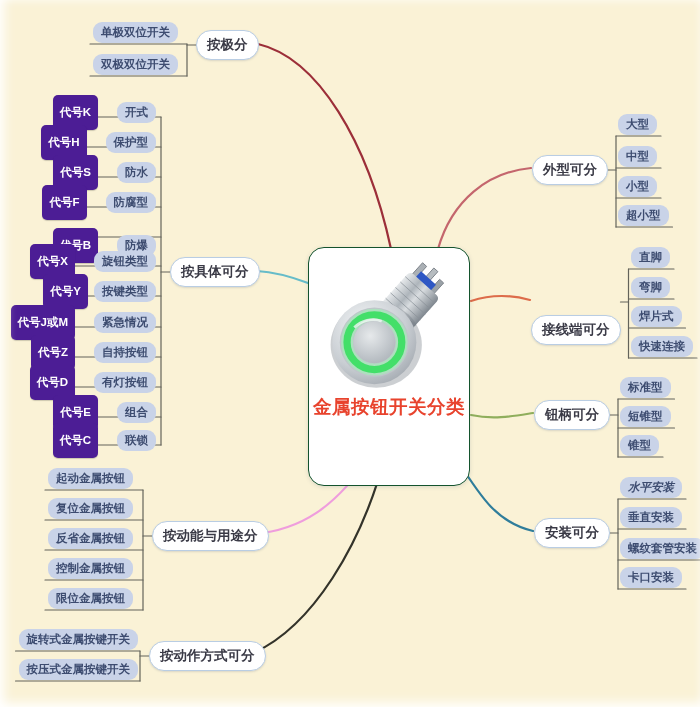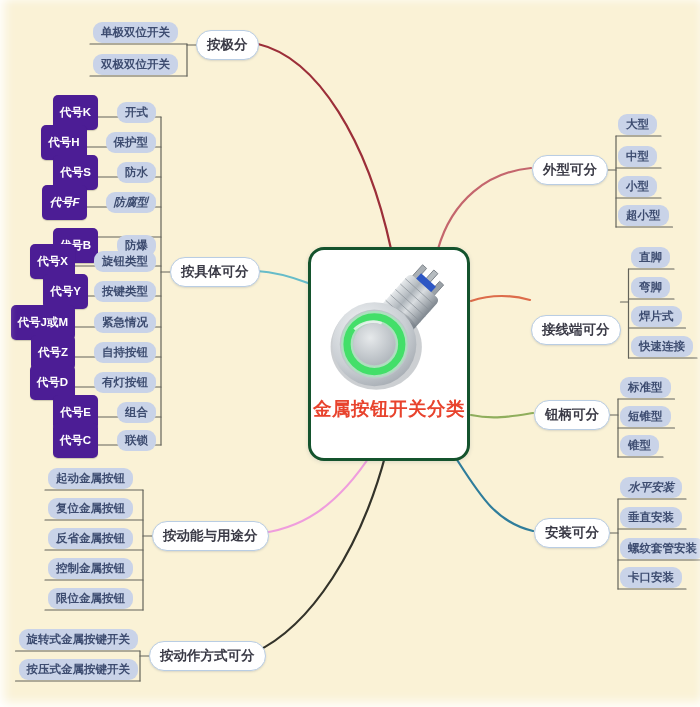--- a/index.html
+++ b/index.html
@@ -26,22 +26,22 @@
   .child{
     background:#c9d3e8;color:#3d4c70;border-radius:9px;
     padding:3px 8px;font-size:11.5px;font-weight:700;white-space:nowrap;
   }
   .code{
     background:#4c1d95;color:#ffffff;border-radius:5px;
     padding:10px 7px;font-size:11.5px;font-weight:700;white-space:nowrap;
     box-shadow:0 1px 1px rgba(0,0,0,.18);
   }
   .center{
-    position:absolute;left:308px;top:247px;width:162px;height:214px;z-index:2;
-    background:#ffffff;border:3px solid #14532d;border-radius:16px;
+    position:absolute;left:308px;top:247px;width:162px;height:239px;z-index:2;
+    background:#ffffff;border:1px solid #14532d;border-radius:16px;
     display:flex;flex-direction:column;align-items:center;
     padding-top:6px;box-sizing:border-box;
     box-shadow:0 1px 4px rgba(80,100,130,.18);
   }
   .center-title{
     color:#e8432d;font-size:18.5px;font-weight:800;white-space:nowrap;
     letter-spacing:.5px;margin-top:2px;
   }
 </style>
 </head>
@@ -246,21 +246,21 @@
         <div class="child">开式</div>
       </div>
       <div class="row" style="top: 125px; right: 544px;">
         <div class="code">代号H</div>
         <div class="child">保护型</div>
       </div>
       <div class="row" style="top: 155px; right: 544px;">
         <div class="code">代号S</div>
         <div class="child">防水</div>
       </div>
-      <div class="row" style="top: 185px; right: 544px; font-style: italic;">
+      <div class="row" style="top: 185px; right: 544px;">
         <div class="code">代号F</div>
         <div class="child">防腐型</div>
       </div>
       <div class="row" style="top: 228px; right: 544px;">
         <div class="code">代号B</div>
         <div class="child">防爆</div>
       </div>
       <div class="row" style="top: 244px; right: 544px;">
         <div class="code">代号X</div>
         <div class="child">旋钮类型</div>

